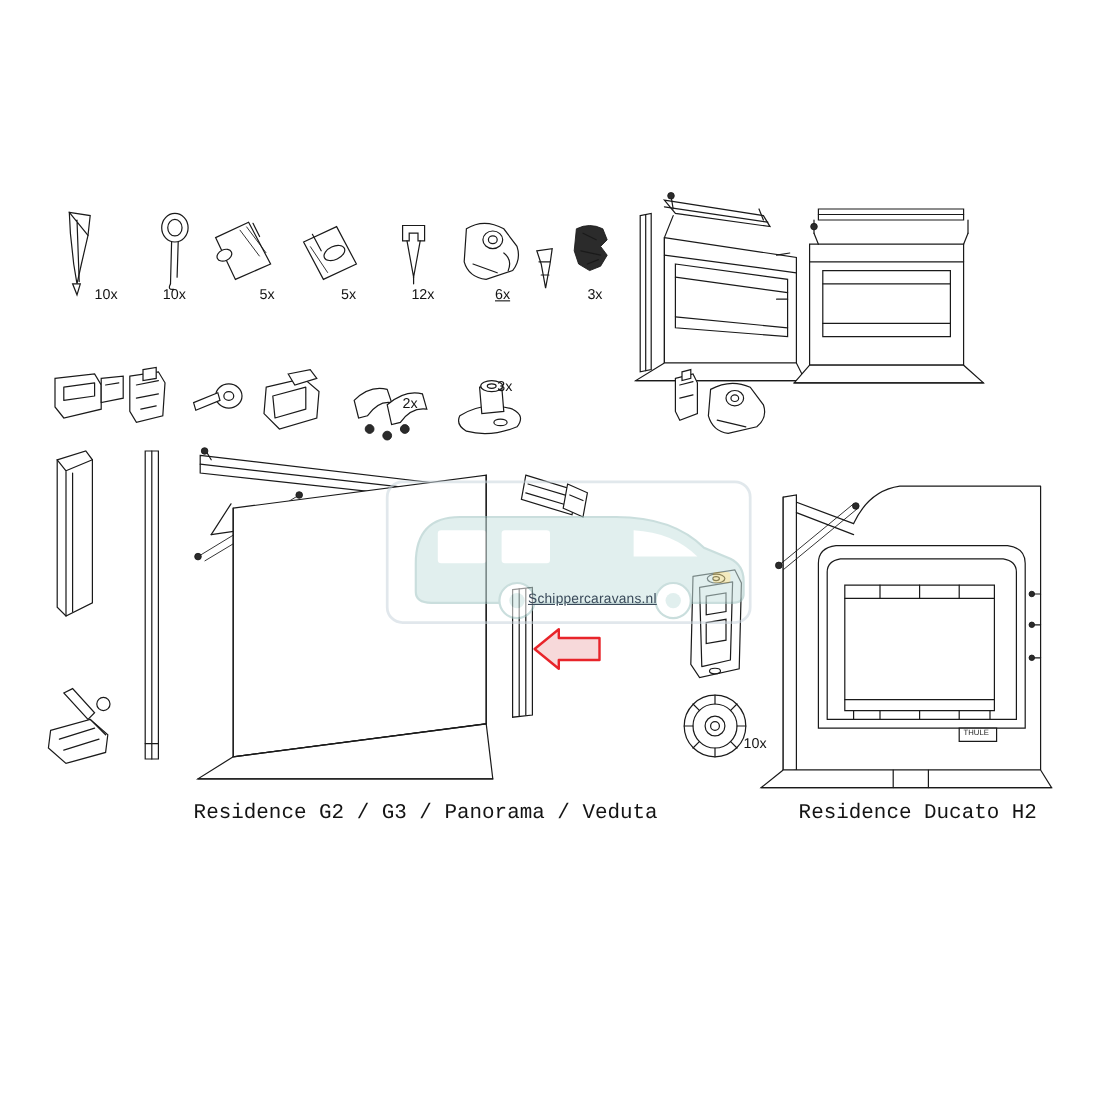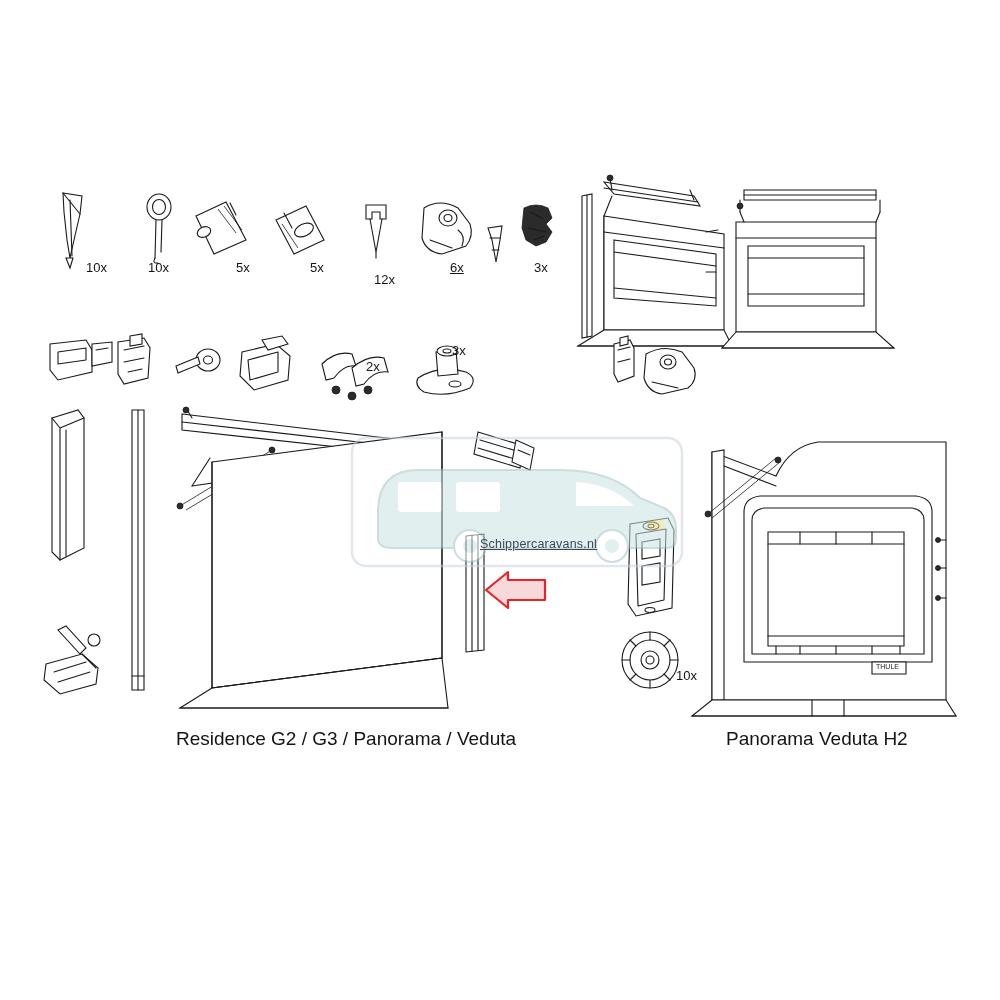--- a/index.html
+++ b/index.html
@@ -30,21 +30,21 @@
   .qty {
     position: absolute;
     font-size: 13px;
     font-family: "Liberation Sans", sans-serif;
     color: #141414;
     white-space: nowrap;
   }
   .caption {
     position: absolute;
     font-size: 19px;
-    font-family: Liberation Sans, sans-serif;
+    font-family: Liberation Mono, monospace;
     color: #141414;
     white-space: nowrap;
     text-align: center;
   }
   .wm-text {
     position: absolute;
     font-size: 12.5px;
     color: #3a4a5a;
     font-family: "Liberation Sans", sans-serif;
     letter-spacing: .2px;
@@ -324,29 +324,29 @@
       <circle cx="612" cy="546" r="16" fill="#ffffff" stroke="#9fc4c2" stroke-width="2"></circle>
       <circle cx="612" cy="546" r="7" fill="#c9e3e1"></circle>
       <rect x="648" y="520" width="16" height="10" rx="3" fill="#e8d98c"></rect>
     </g>
   </svg>
 
   <div class="qty" style="left:86px;  top:260px;">10x</div>
   <div class="qty" style="left:148px; top:260px;">10x</div>
   <div class="qty" style="left:236px; top:260px;">5x</div>
   <div class="qty" style="left:310px; top:260px;">5x</div>
-  <div class="qty" style="left:374px; top:272px;">12x</div>
+  <div class="qty" style="left:374px; top:260px;">12x</div>
   <div class="qty" style="left:450px; top:260px;text-decoration:underline;">6x</div>
   <div class="qty" style="left:534px; top:260px;">3x</div>
 
   <div class="qty" style="left:366px; top:343px;margin-top:16px;">2x</div>
   <div class="qty" style="left:452px; top:343px;">3x</div>
 
   <div class="qty" style="left:676px; top:668px;">10x</div>
 
   <div class="caption" style="left:176px; top:728px;">Residence G2 / G3 / Panorama / Veduta</div>
-  <div class="caption" style="left:726px; top:728px;">Panorama Veduta H2</div>
+  <div class="caption" style="left:726px; top:728px;">Residence Ducato H2</div>
 
   <div class="wm-text" style="left:480px; top:537px;text-decoration:underline;">Schippercaravans.nl</div>
 
   <div class="brandtag" style="left:876px; top:663px;">THULE</div>
 
 </div>
 
 </body></html>

